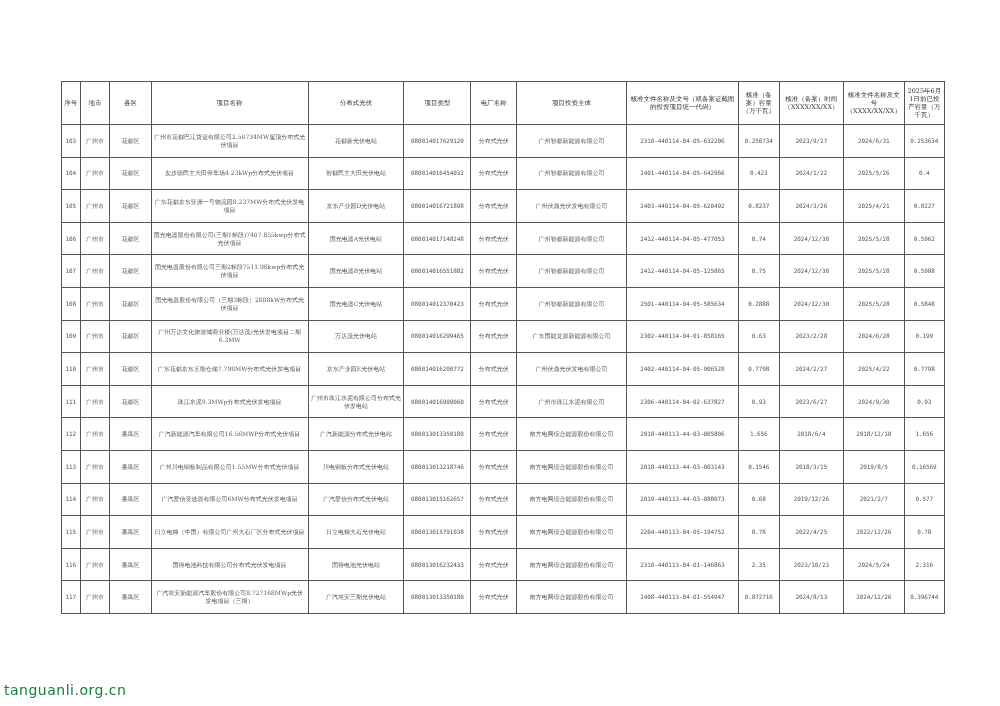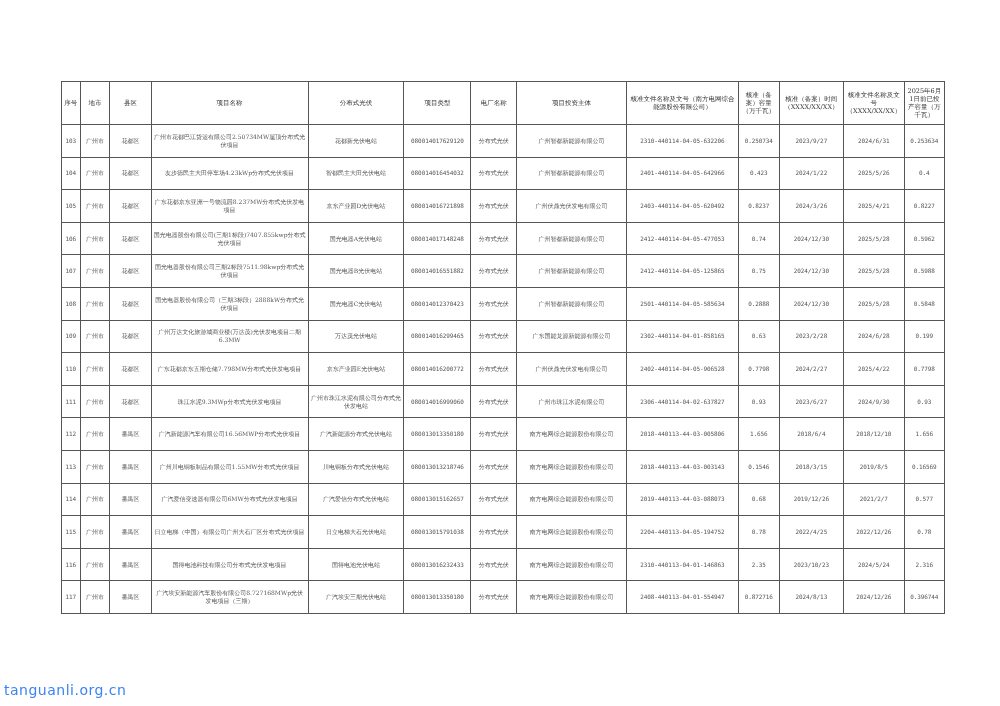--- a/index.html
+++ b/index.html
@@ -7,21 +7,21 @@
          font-family:"DejaVu Serif","Liberation Serif",serif; color:#444; }
   table.doc { position:absolute; left:61px; top:81px; border-collapse:collapse;
               table-layout:fixed; width:884px; }
   table.doc td, table.doc th { border:1px solid #555; text-align:center;
               vertical-align:middle; font-size:6px; line-height:8px; padding:0 2px;
               font-weight:normal; color:#555; overflow:hidden; }
   table.doc th { height:42px; color:#333; font-size:6.5px; }
   table.doc td { height:31.6px; }
   .mono { font-family:"DejaVu Sans Mono","Liberation Mono",monospace; font-size:5.5px; letter-spacing:-0.1px; }
   .watermark { position:absolute; left:4px; top:682px; font-family:"DejaVu Sans","Liberation Sans",sans-serif;
-               font-size:14px; color:#3b82f6; letter-spacing:0.5px;text-align:right; }
+               font-size:14px; color:#15803d; letter-spacing:0.5px;text-align:right; }
 </style>
 </head>
 <body>
 
 <table class="doc">
   <colgroup>
     <col style="width:18px">
       <col style="width:29px">
       <col style="width:40px">
       <col style="width:152px">
@@ -38,21 +38,21 @@
   <thead>
     <tr>
       <th>序号</th>
       <th>地市</th>
       <th>县区</th>
       <th>项目名称</th>
       <th>分布式光伏</th>
       <th>项目类型</th>
       <th>电厂名称</th>
       <th>项目投资主体</th>
-      <th>核准文件名称及文号（南方电网综合能源股份有限公司）</th>
+      <th>核准文件名称及文号（或备案证截图的投资项目统一代码）</th>
       <th>核准（备案）容量（万千瓦）</th>
       <th>核准（备案）时间（XXXX/XX/XX）</th>
       <th>核准文件名称及文号（XXXX/XX/XX）</th>
       <th>2025年6月1日前已投产容量（万千瓦）</th>
     </tr>
   </thead>
   <tbody id="tbody">
       <tr>
         <td class="mono">103</td>
         <td>广州市</td>

